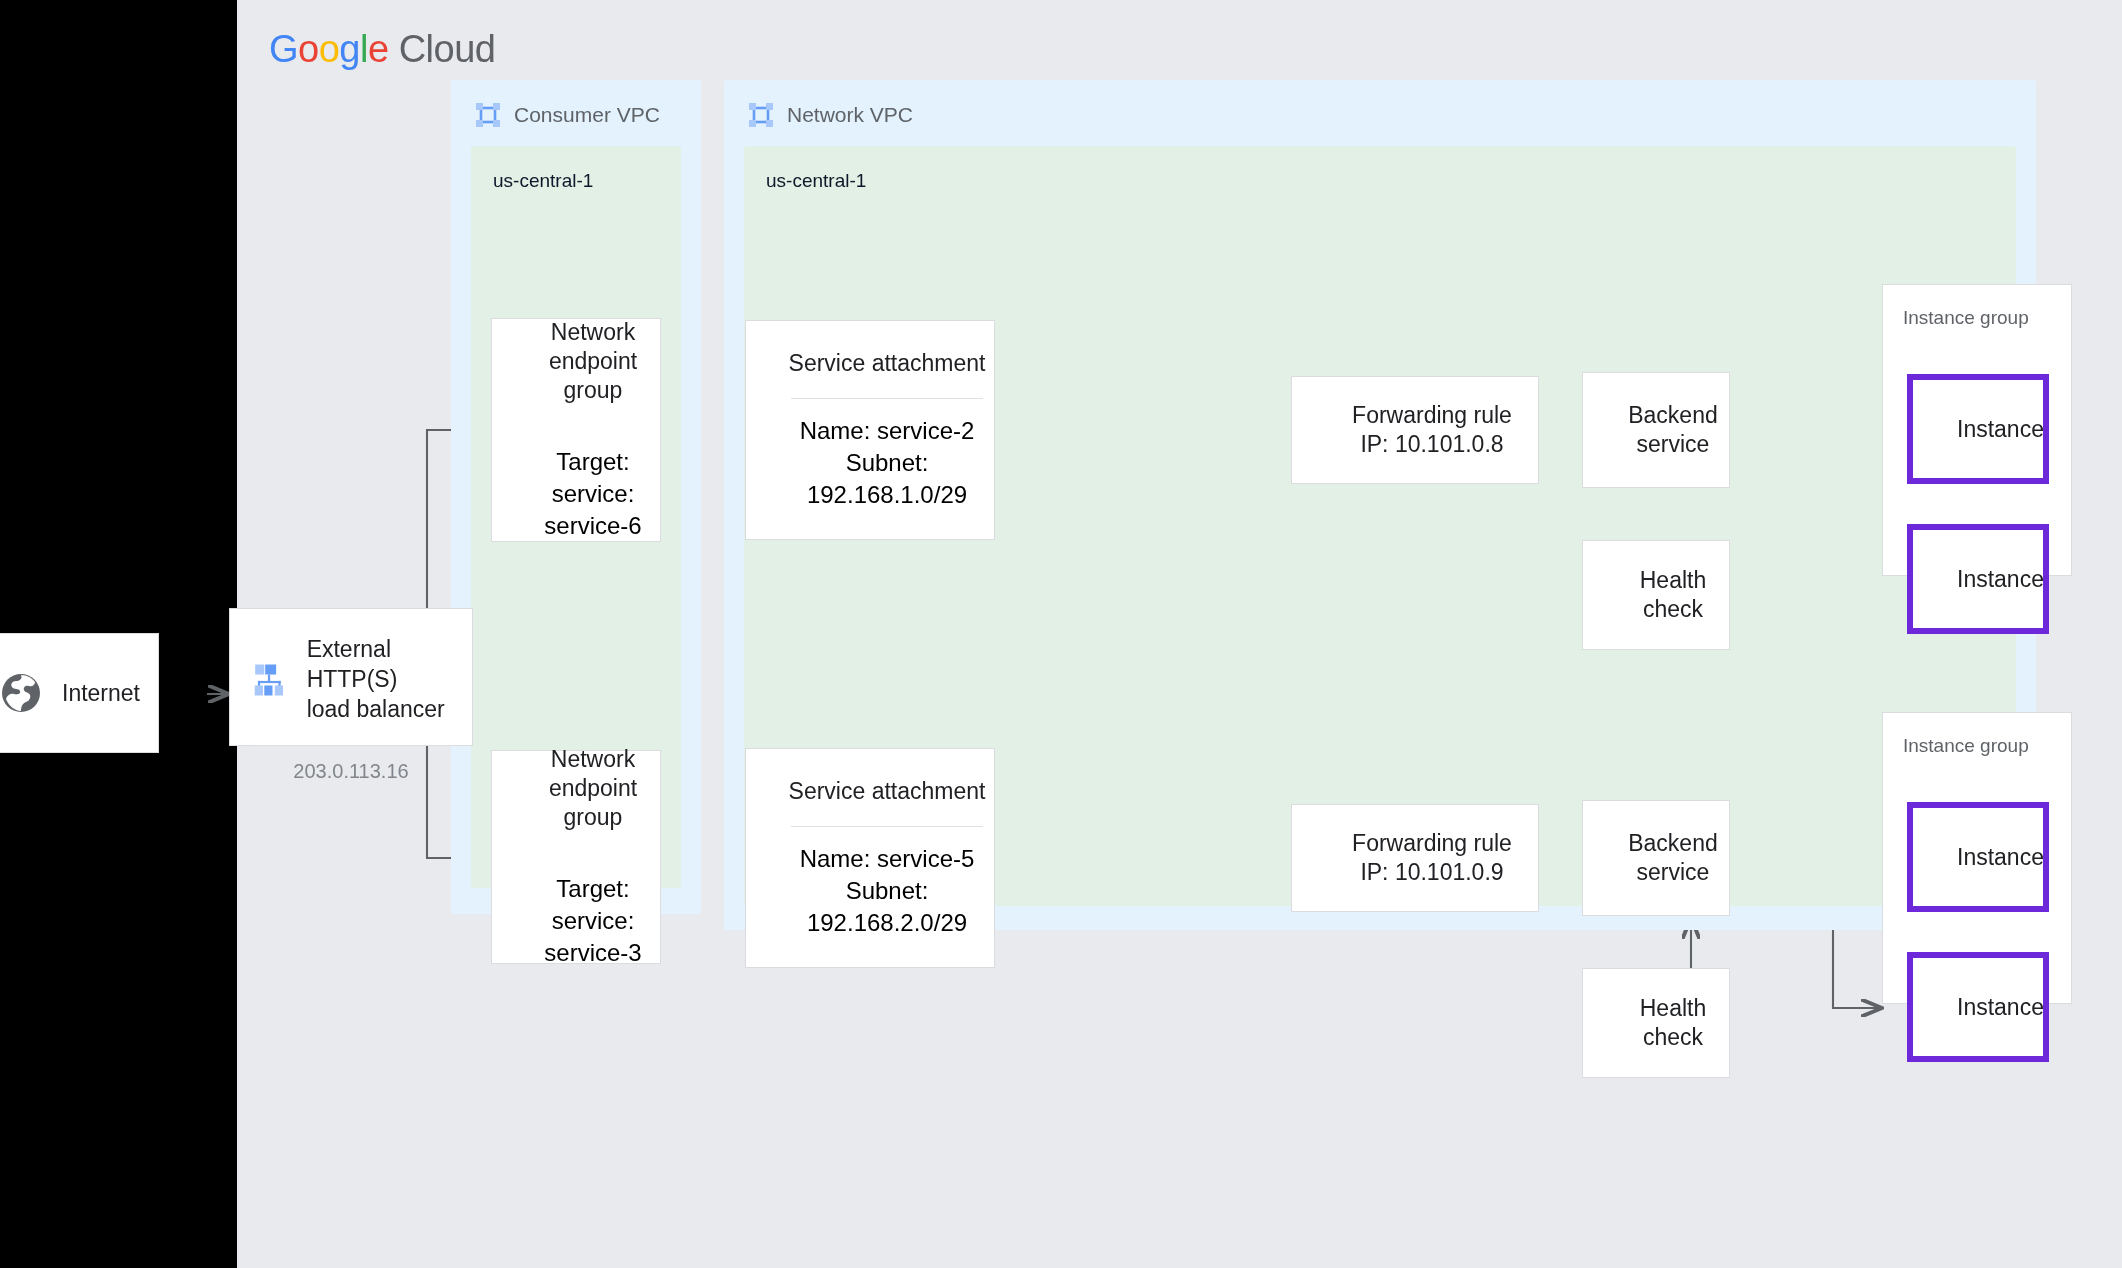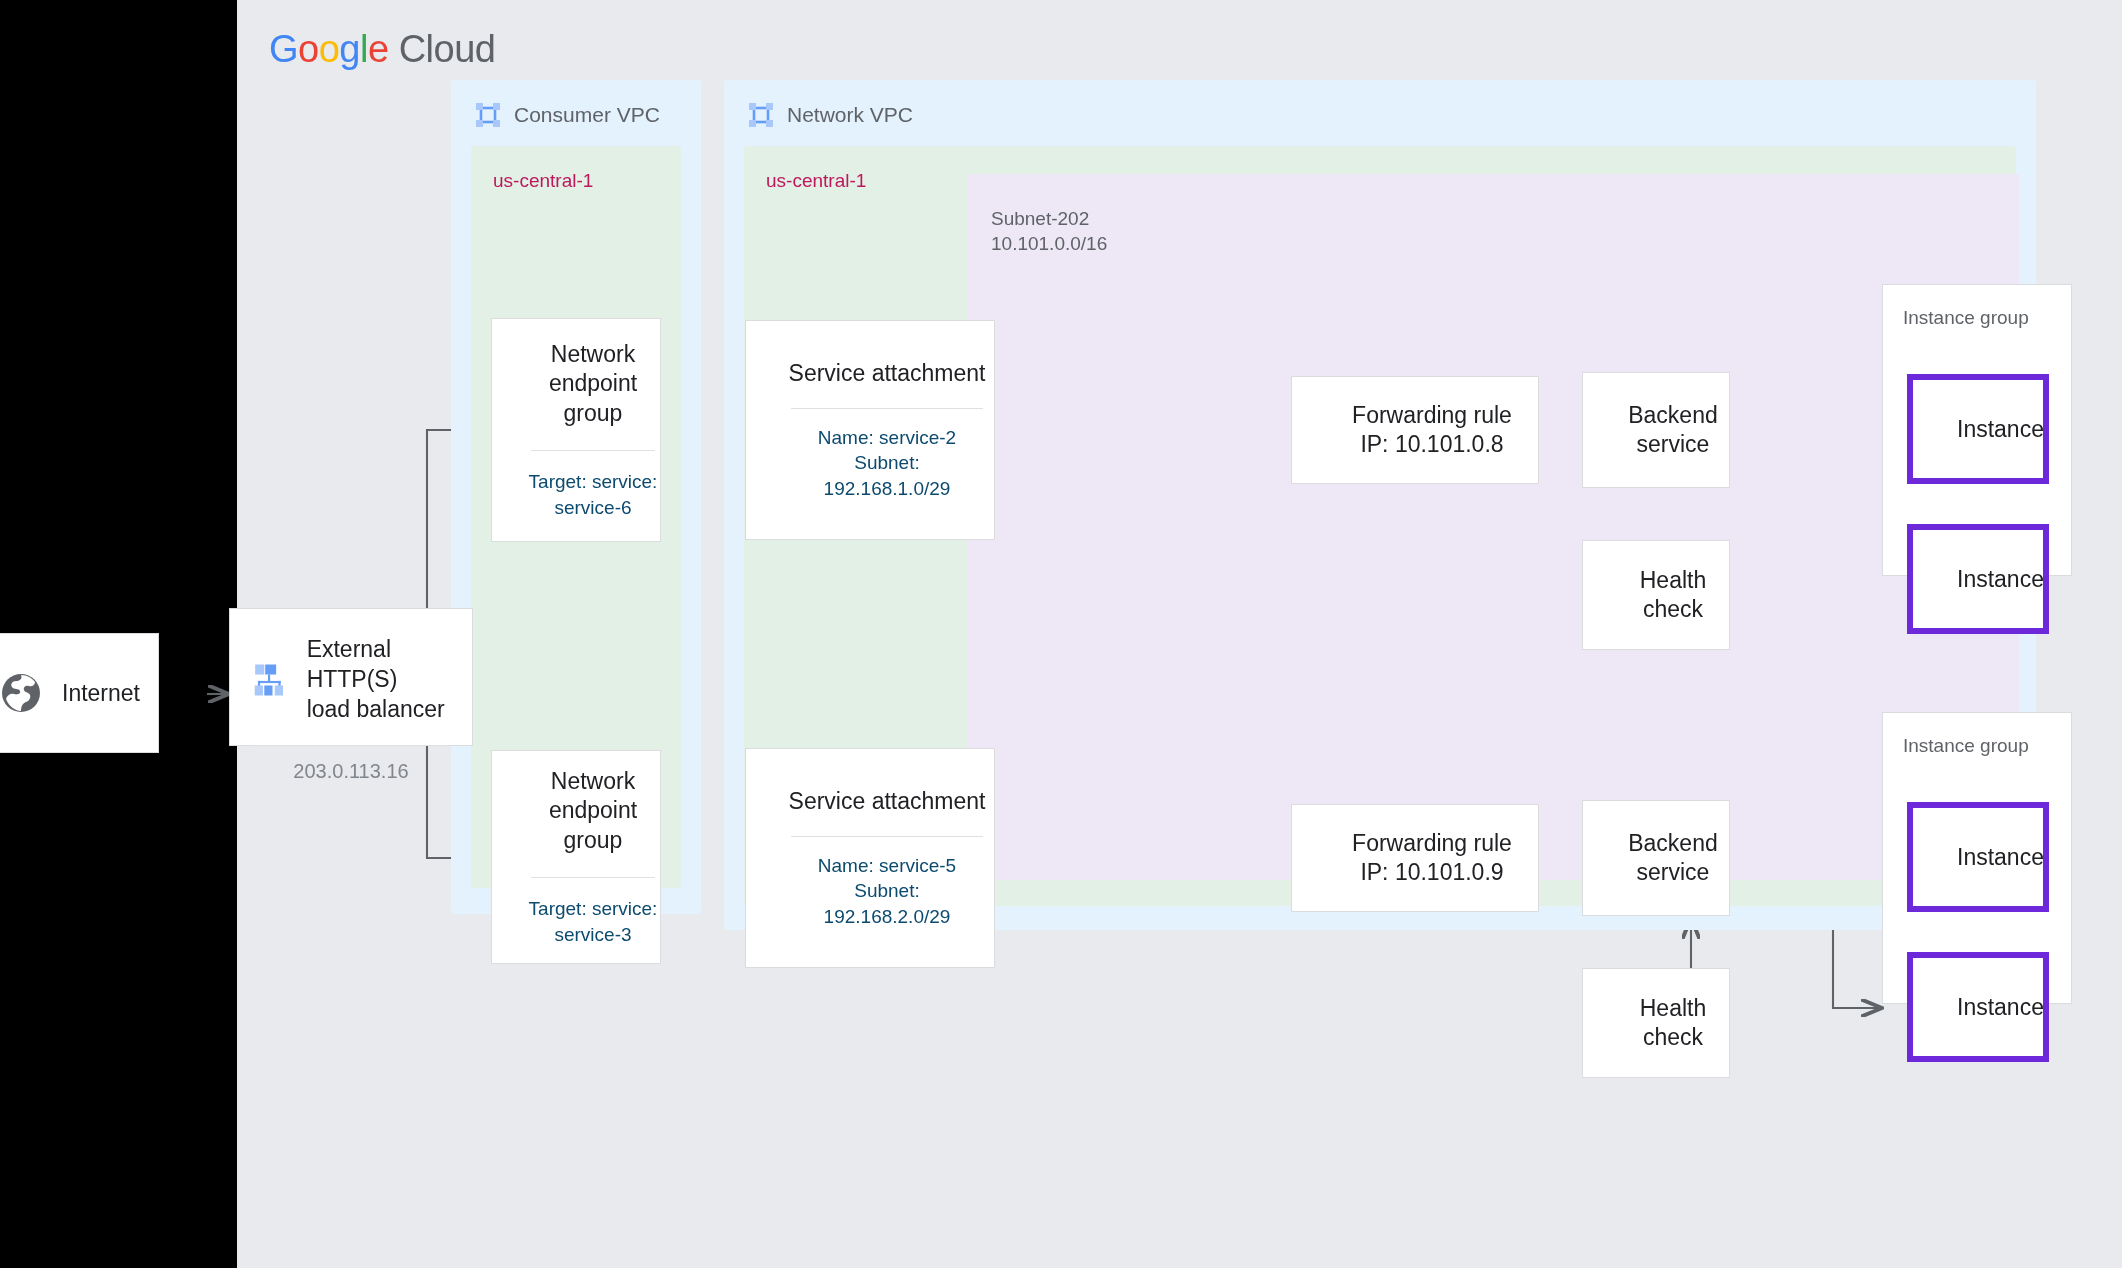--- a/index.html
+++ b/index.html
@@ -17,30 +17,30 @@
   #logo .g1{color:#4285F4}#logo .o1{color:#EA4335}#logo .o2{color:#FBBC05}
   #logo .g2{color:#4285F4}#logo .l{color:#34A853}#logo .e{color:#EA4335}
 
   
   .vpc{position:absolute;background:#E3F2FD;border-radius:3px;}
   .vpc-head{position:absolute;left:0;top:0;display:flex;align-items:center;gap:13px;
             padding:22px 0 0 24px;}
   .vpc-title{font-size:21px;color:#5F6368;white-space:nowrap;}
 
   .region{position:absolute;background:#E2F0E6;border-radius:3px;}
-  .region-label{position:absolute;left:22px;top:24px;font-size:19px;color:#be185d;white-space:nowrap;}
+  .region-label{position:absolute;left:22px;top:24px;font-size:19px;color:#0f172a;white-space:nowrap;}
 
   .subnet{position:absolute;background:#EDE7F6;border-radius:3px;}
   .subnet-label{position:absolute;left:24px;top:32px;font-size:19px;color:#5F6368;
                 line-height:1.32;white-space:nowrap;}
 
   .card{position:absolute;background:#fff;border:1px solid #DADCE0;box-sizing:border-box;
         display:flex;flex-direction:column;align-items:center;justify-content:center;padding-left:34px;}
   .card-title{font-size:23px;color:#202124;text-align:center;line-height:1.28;}
-  .card-sub{font-size:19px;color:#0c4a6e;text-align:center;line-height:1.34;}
+  .card-sub{font-size:24px;color:#000000;text-align:center;line-height:1.34;}
   .divider{height:1px;background:#E0E0E0;align-self:center;}
 
   .igroup{position:absolute;background:#fff;border:1px solid #DADCE0;box-sizing:border-box;}
   .igroup-label{position:absolute;left:20px;top:22px;font-size:19px;color:#5F6368;white-space:nowrap;}
   .inst{position:absolute;background:#fff;border:6px solid #6d28d9;box-sizing:border-box;
         display:flex;align-items:center;gap:18px;padding-left:26px;}
   .inst-label{font-size:23px;color:#202124;white-space:nowrap;}
 
   .internet{position:absolute;background:#fff;border:1px solid #DADCE0;box-sizing:border-box;
             display:flex;align-items:center;gap:20px;}
@@ -152,26 +152,20 @@
         <rect x="18" y="18" width="7" height="7" fill="#A8C7FA"></rect>
       </svg>
       <span class="vpc-title">Network VPC</span>
     </div>
   </div>
 
   <div class="region" style="left:507px;top:146px;width:1272px;height:760px;">
     <span class="region-label">us-central-1</span>
   </div>
 
-  <div class="subnet" style="left:730px;top:174px;width:1052px;height:706px;">
-    <div class="subnet-label">
-      <span>Subnet-202</span><br>
-      <span>10.101.0.0/16</span>
-    </div>
-  </div>
 
   <div class="card" style="left:508px;top:320px;width:250px;height:220px;">
     <div class="card-title">Service attachment</div>
     <div class="divider" style="width:192px;margin:20px 0 16px;"></div>
     <div class="card-sub">
       <span>Name: service-2</span><br>
       <span>Subnet:</span><br>
       <span>192.168.1.0/29</span>
     </div>
   </div>

